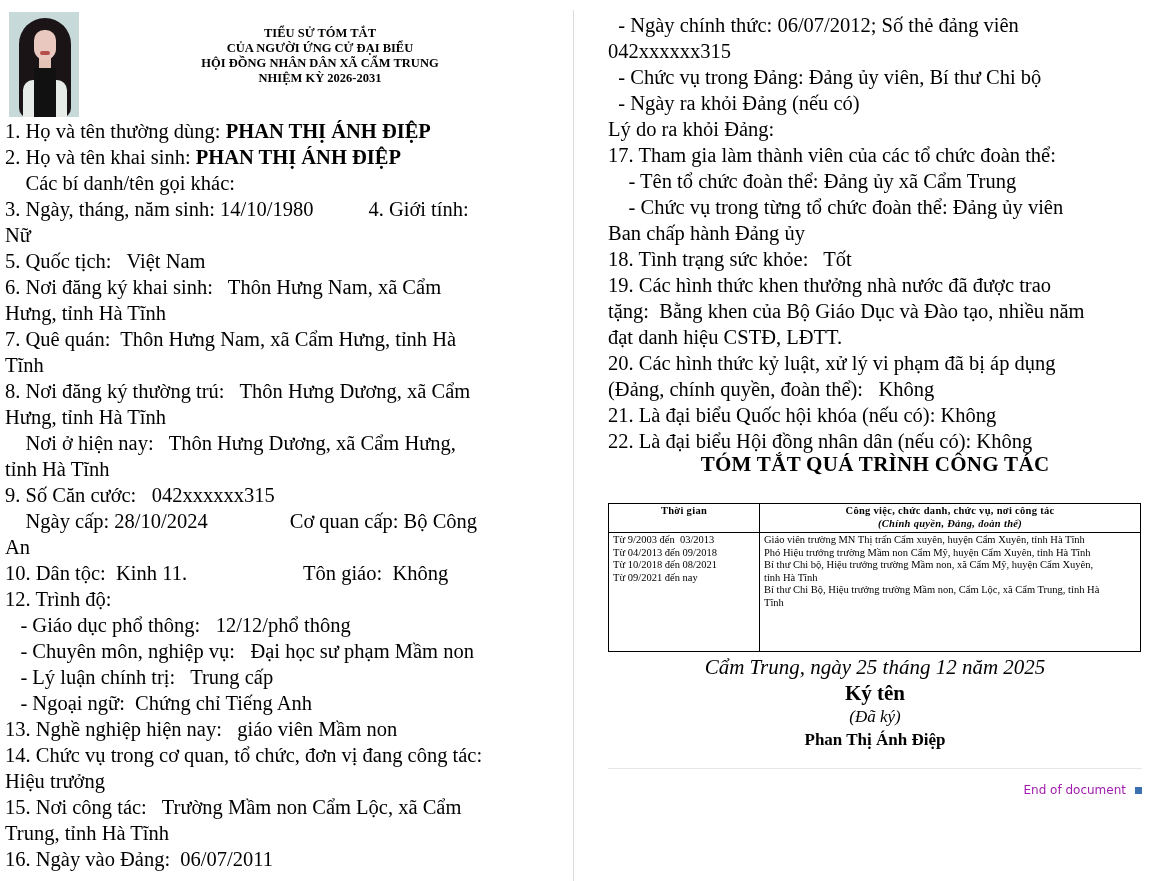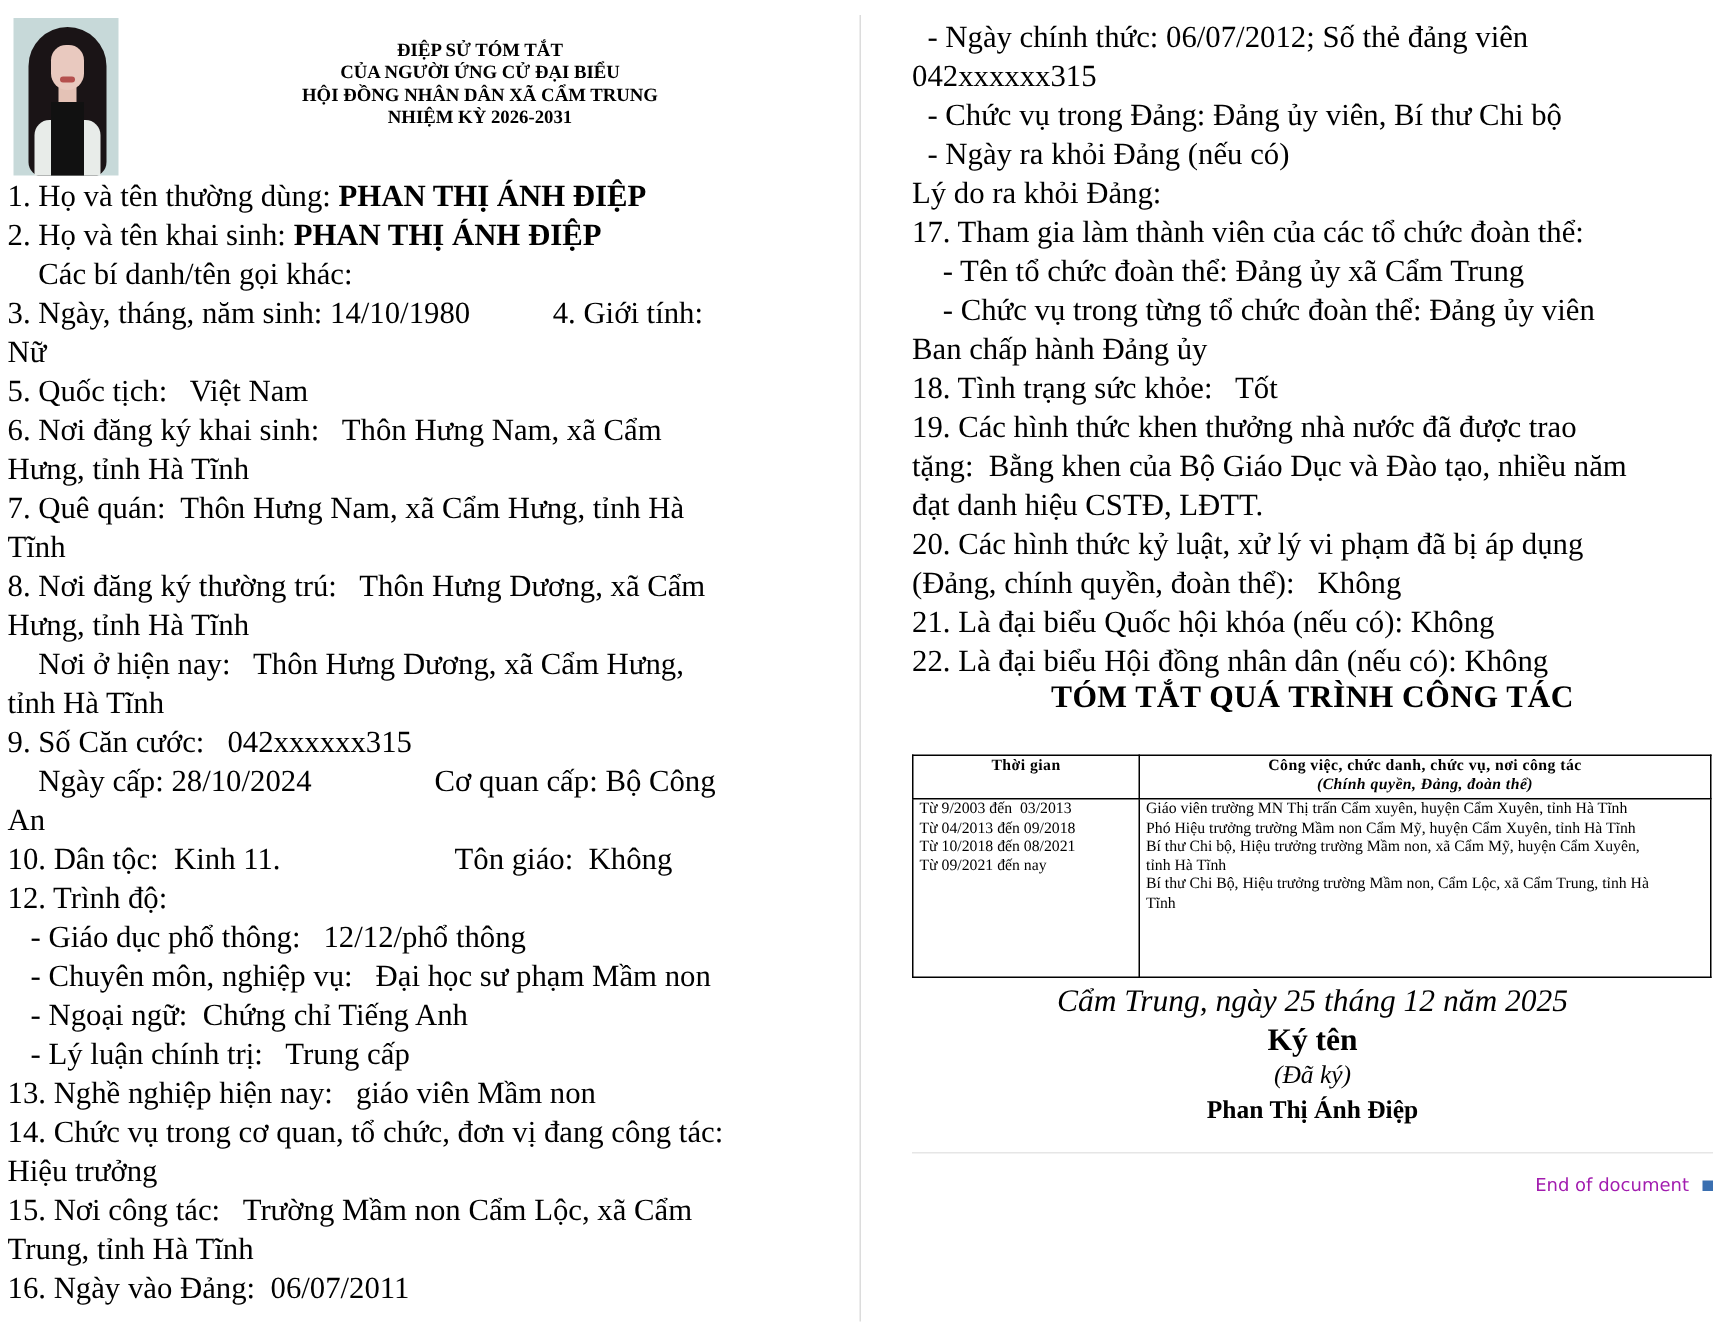--- a/index.html
+++ b/index.html
@@ -50,21 +50,21 @@
 <div class="col-left">
   <div class="photo">
     <div class="hair"></div>
       <div class="jacket"></div>
       <div class="top"></div>
     <div class="neck"></div>
       <div class="face"></div>
       <div class="mouth"></div>
   </div>
   <div class="doc-header">
-    <div>ĐIỆP SỬ TÓM TẮT</div>
+    <div>TIỂU SỬ TÓM TẮT</div>
     <div>CỦA NGƯỜI ỨNG CỬ ĐẠI BIỂU</div>
     <div>HỘI ĐỒNG NHÂN DÂN  XÃ CẨM TRUNG</div>
     <div>NHIỆM KỲ 2026-2031</div>
   </div>
 
   <div class="lines">
     <div class="ln"><span>1. Họ và tên thường dùng:  </span> <span class="b">PHAN THỊ ÁNH ĐIỆP</span></div>
     <div class="ln"><span>2. Họ và tên khai sinh:  </span> <span class="b">PHAN THỊ ÁNH ĐIỆP</span></div>
     <div class="ln" style="white-space:pre;">    Các bí danh/tên gọi khác:</div>
     <div class="ln"><span>3. Ngày, tháng, năm sinh: 14/10/1980</span><span class="tab" style="width:55px"></span><span>4. Giới tính:</span></div>
@@ -78,22 +78,22 @@
     <div class="ln">Hưng, tỉnh Hà Tĩnh</div>
     <div class="ln" style="white-space:pre;">    Nơi ở hiện nay:   Thôn Hưng Dương, xã Cẩm Hưng,</div>
     <div class="ln">tỉnh Hà Tĩnh</div>
     <div class="ln" style="white-space:pre;">9. Số Căn cước:   042xxxxxx315</div>
     <div class="ln"><span style="white-space:pre;">    Ngày cấp: 28/10/2024</span><span class="tab" style="width:82px"></span><span>Cơ quan cấp: Bộ Công</span></div>
     <div class="ln">An</div>
     <div class="ln"><span style="white-space:pre;">10. Dân tộc:  Kinh 11.</span><span class="tab" style="width:116px"></span><span style="white-space:pre;">Tôn giáo:  Không</span></div>
     <div class="ln">12. Trình độ:</div>
     <div class="ln" style="white-space:pre;">   - Giáo dục phổ thông:   12/12/phổ thông</div>
     <div class="ln" style="white-space:pre;">   - Chuyên môn, nghiệp vụ:   Đại học sư phạm Mầm non</div>
+    <div class="ln" style="white-space:pre;">   - Lý luận chính trị:   Trung cấp</div>
     <div class="ln" style="white-space:pre;">   - Ngoại ngữ:  Chứng chỉ Tiếng Anh</div>
-    <div class="ln" style="white-space:pre;">   - Lý luận chính trị:   Trung cấp</div>
     <div class="ln" style="white-space:pre;">13. Nghề nghiệp hiện nay:   giáo viên Mầm non</div>
     <div class="ln">14. Chức vụ trong cơ quan, tổ chức, đơn vị đang công tác:</div>
     <div class="ln">Hiệu trưởng</div>
     <div class="ln" style="white-space:pre;">15. Nơi công tác:   Trường Mầm non Cẩm Lộc, xã Cẩm</div>
     <div class="ln">Trung, tỉnh Hà Tĩnh</div>
     <div class="ln" style="white-space:pre;">16. Ngày vào Đảng:  06/07/2011</div>
   </div>
 </div>
 
 <div class="col-divider"></div>

